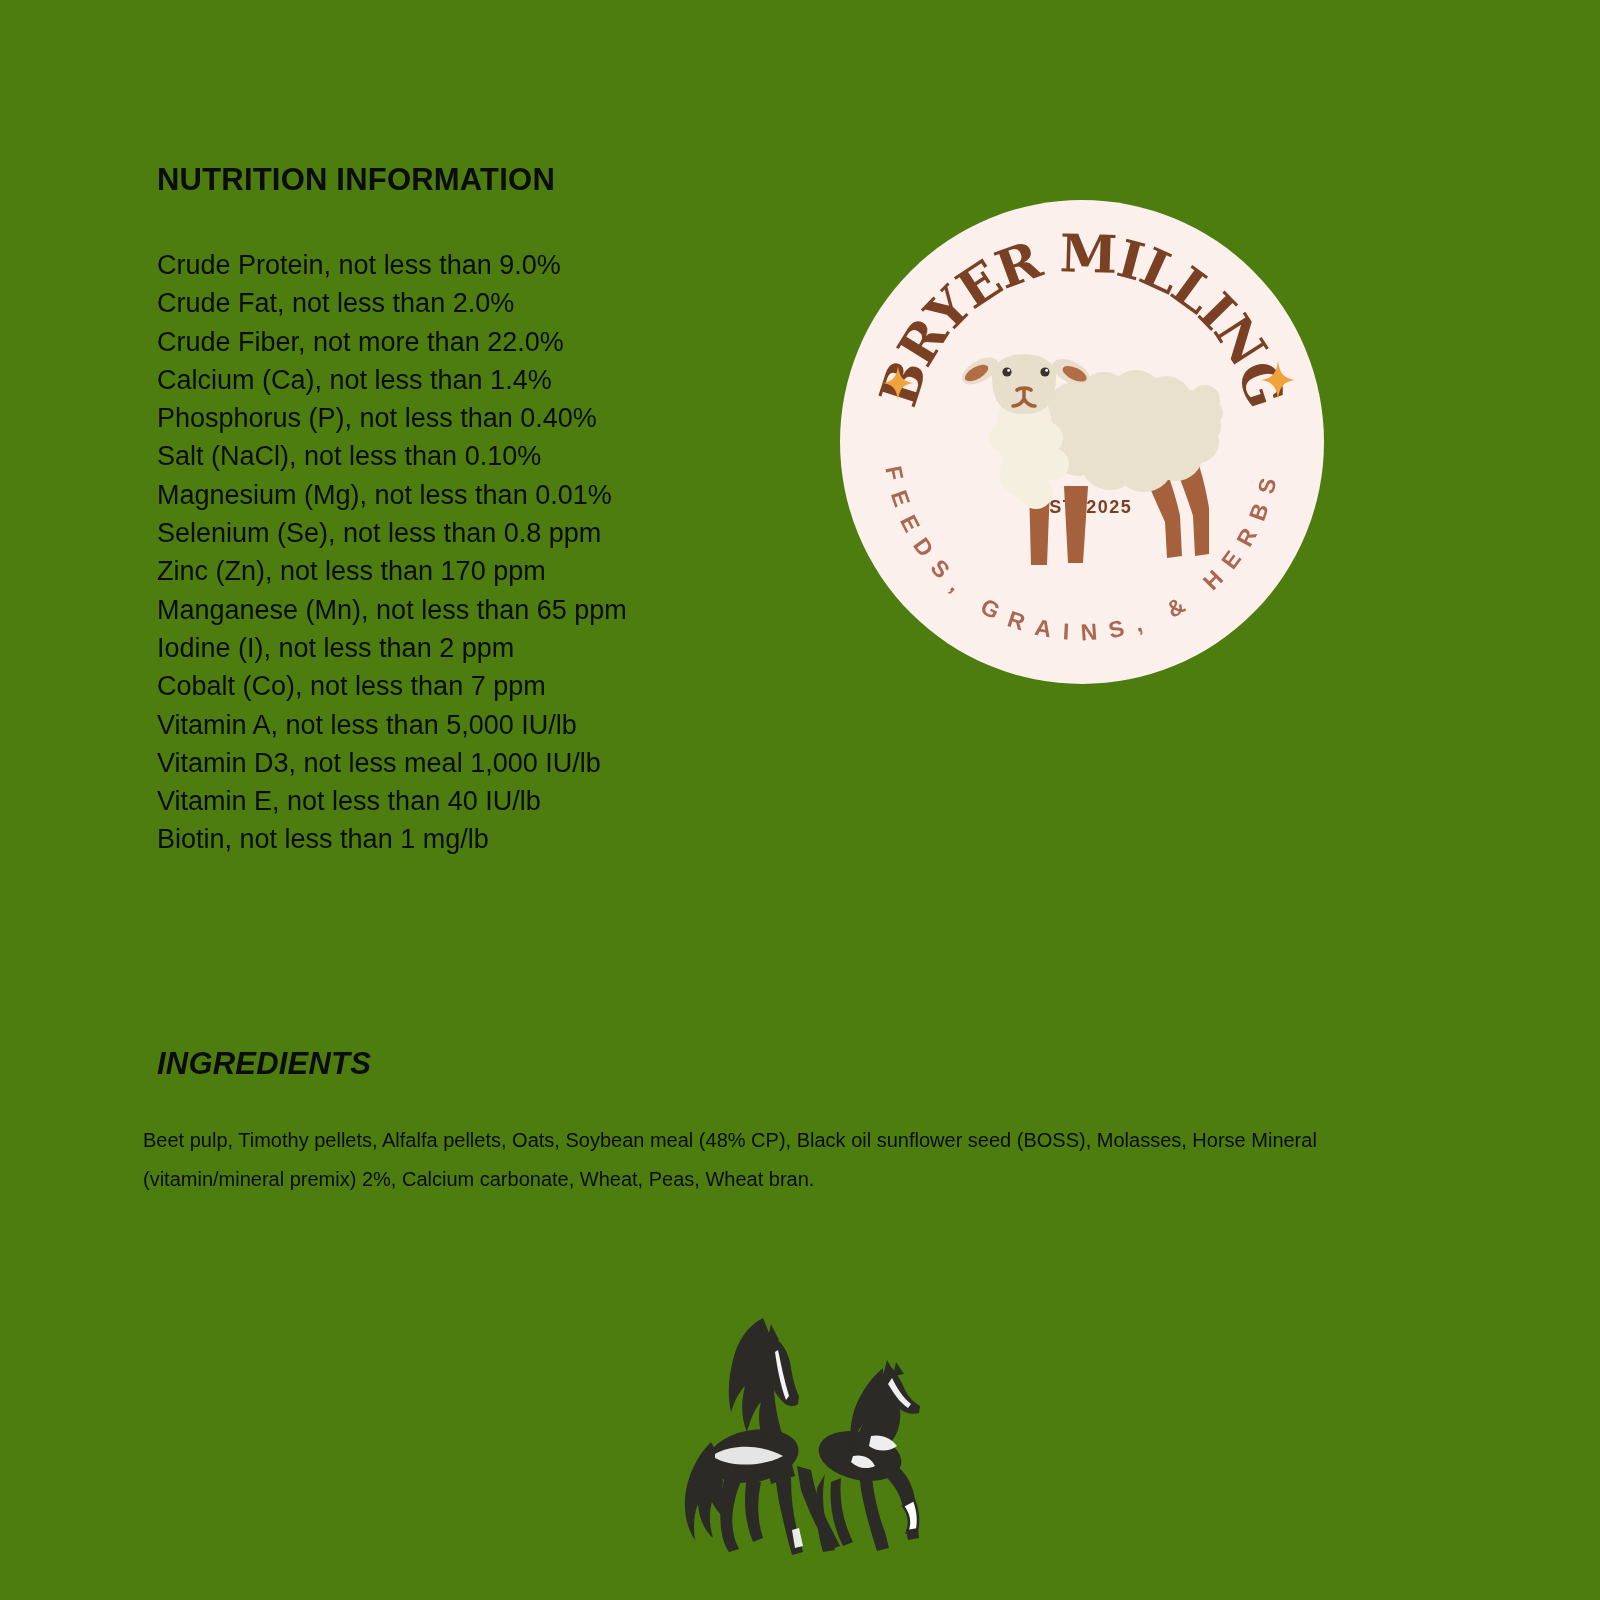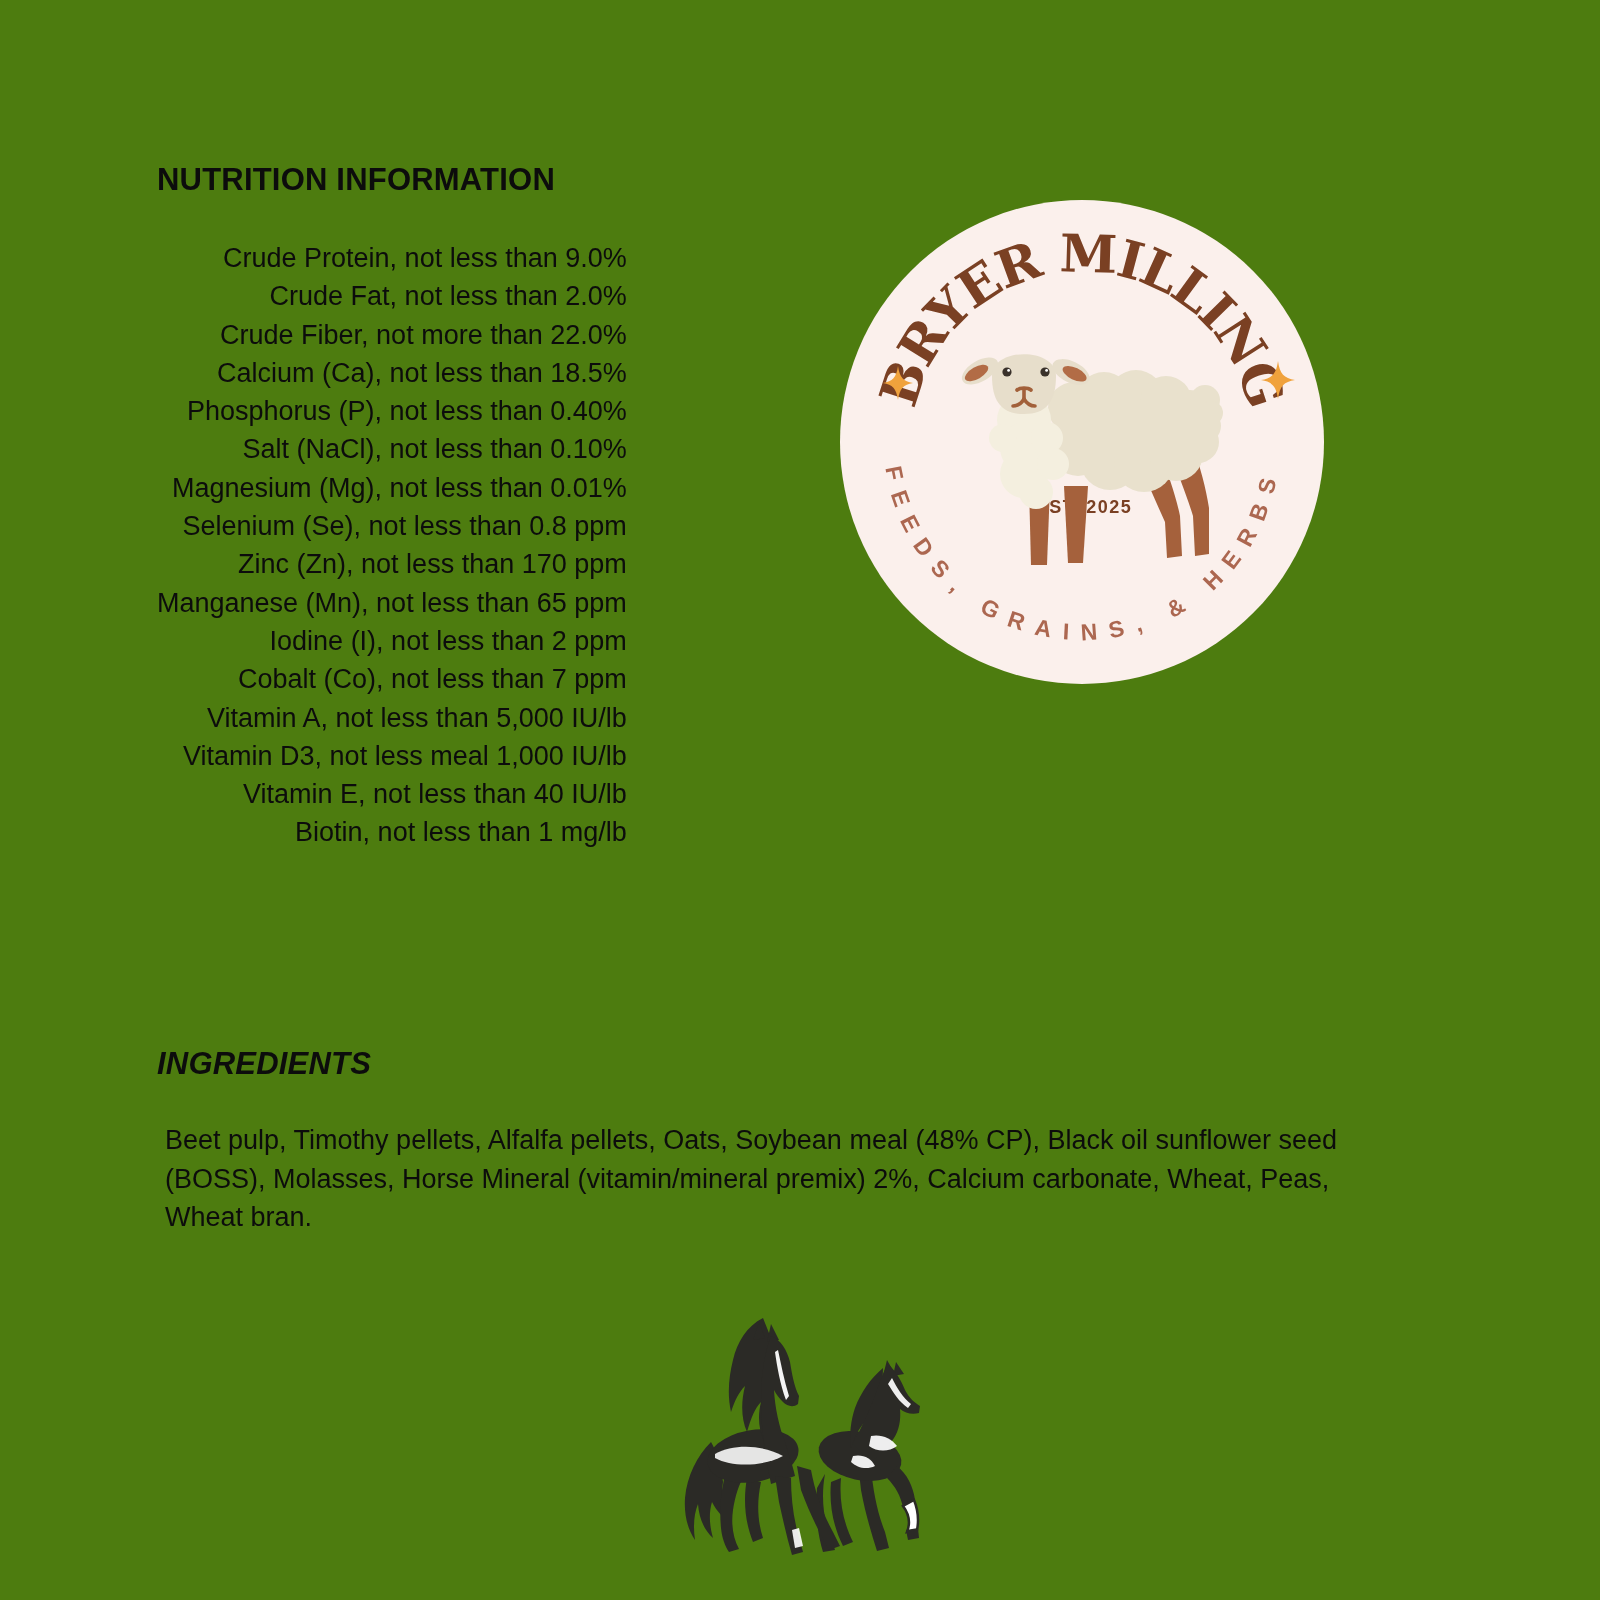--- a/index.html
+++ b/index.html
@@ -29,31 +29,30 @@
     left:157px;
     font-size:31px;
     font-weight:bold;
     letter-spacing:0.2px;
     white-space:nowrap;
   }
   #nutrition-heading{top:162px;}
   #ingredients-heading{top:1046px;font-style:italic;}
   .nutrition-list{
     position:absolute;
-    left:157px; top:239px;
+    left:157px; top:246px;
     font-size:27px;
     line-height:38.3px;
     white-space:nowrap;
-    text-align:right;
   }
   .ingredients-para{
     position:absolute;
-    left:165px; top:1121px;
+    left:143px; top:1121px;
     width:1200px;
-    font-size:27px;
+    font-size:20px;
     line-height:38.6px;
   }
   .logo-wrap{
     position:absolute;
     left:840px; top:200px;
     width:484px; height:484px;
   }
   .horses-wrap{
     position:absolute;
     left:675px; top:1316px;
@@ -85,21 +84,21 @@
 <body>
 
 <div class="canvas">
 
   <div class="sec-heading" id="nutrition-heading">NUTRITION INFORMATION</div>
 
   <div class="nutrition-list">
     <div>Crude Protein, not less than 9.0%</div>
     <div>Crude Fat, not less than 2.0%</div>
     <div>Crude Fiber, not more than 22.0%</div>
-    <div>Calcium (Ca), not less than 18.5%</div>
+    <div>Calcium (Ca), not less than 1.4%</div>
     <div>Phosphorus (P), not less than 0.40%</div>
     <div>Salt (NaCl), not less than 0.10%</div>
     <div>Magnesium (Mg), not less than 0.01%</div>
     <div>Selenium (Se), not less than 0.8 ppm</div>
     <div>Zinc (Zn), not less than 170 ppm</div>
     <div>Manganese (Mn), not less than 65 ppm</div>
     <div>Iodine (I), not less than 2 ppm</div>
     <div>Cobalt (Co), not less than 7 ppm</div>
     <div>Vitamin A, not less than 5,000 IU/lb</div>
     <div>Vitamin D3, not less meal 1,000 IU/lb</div>

